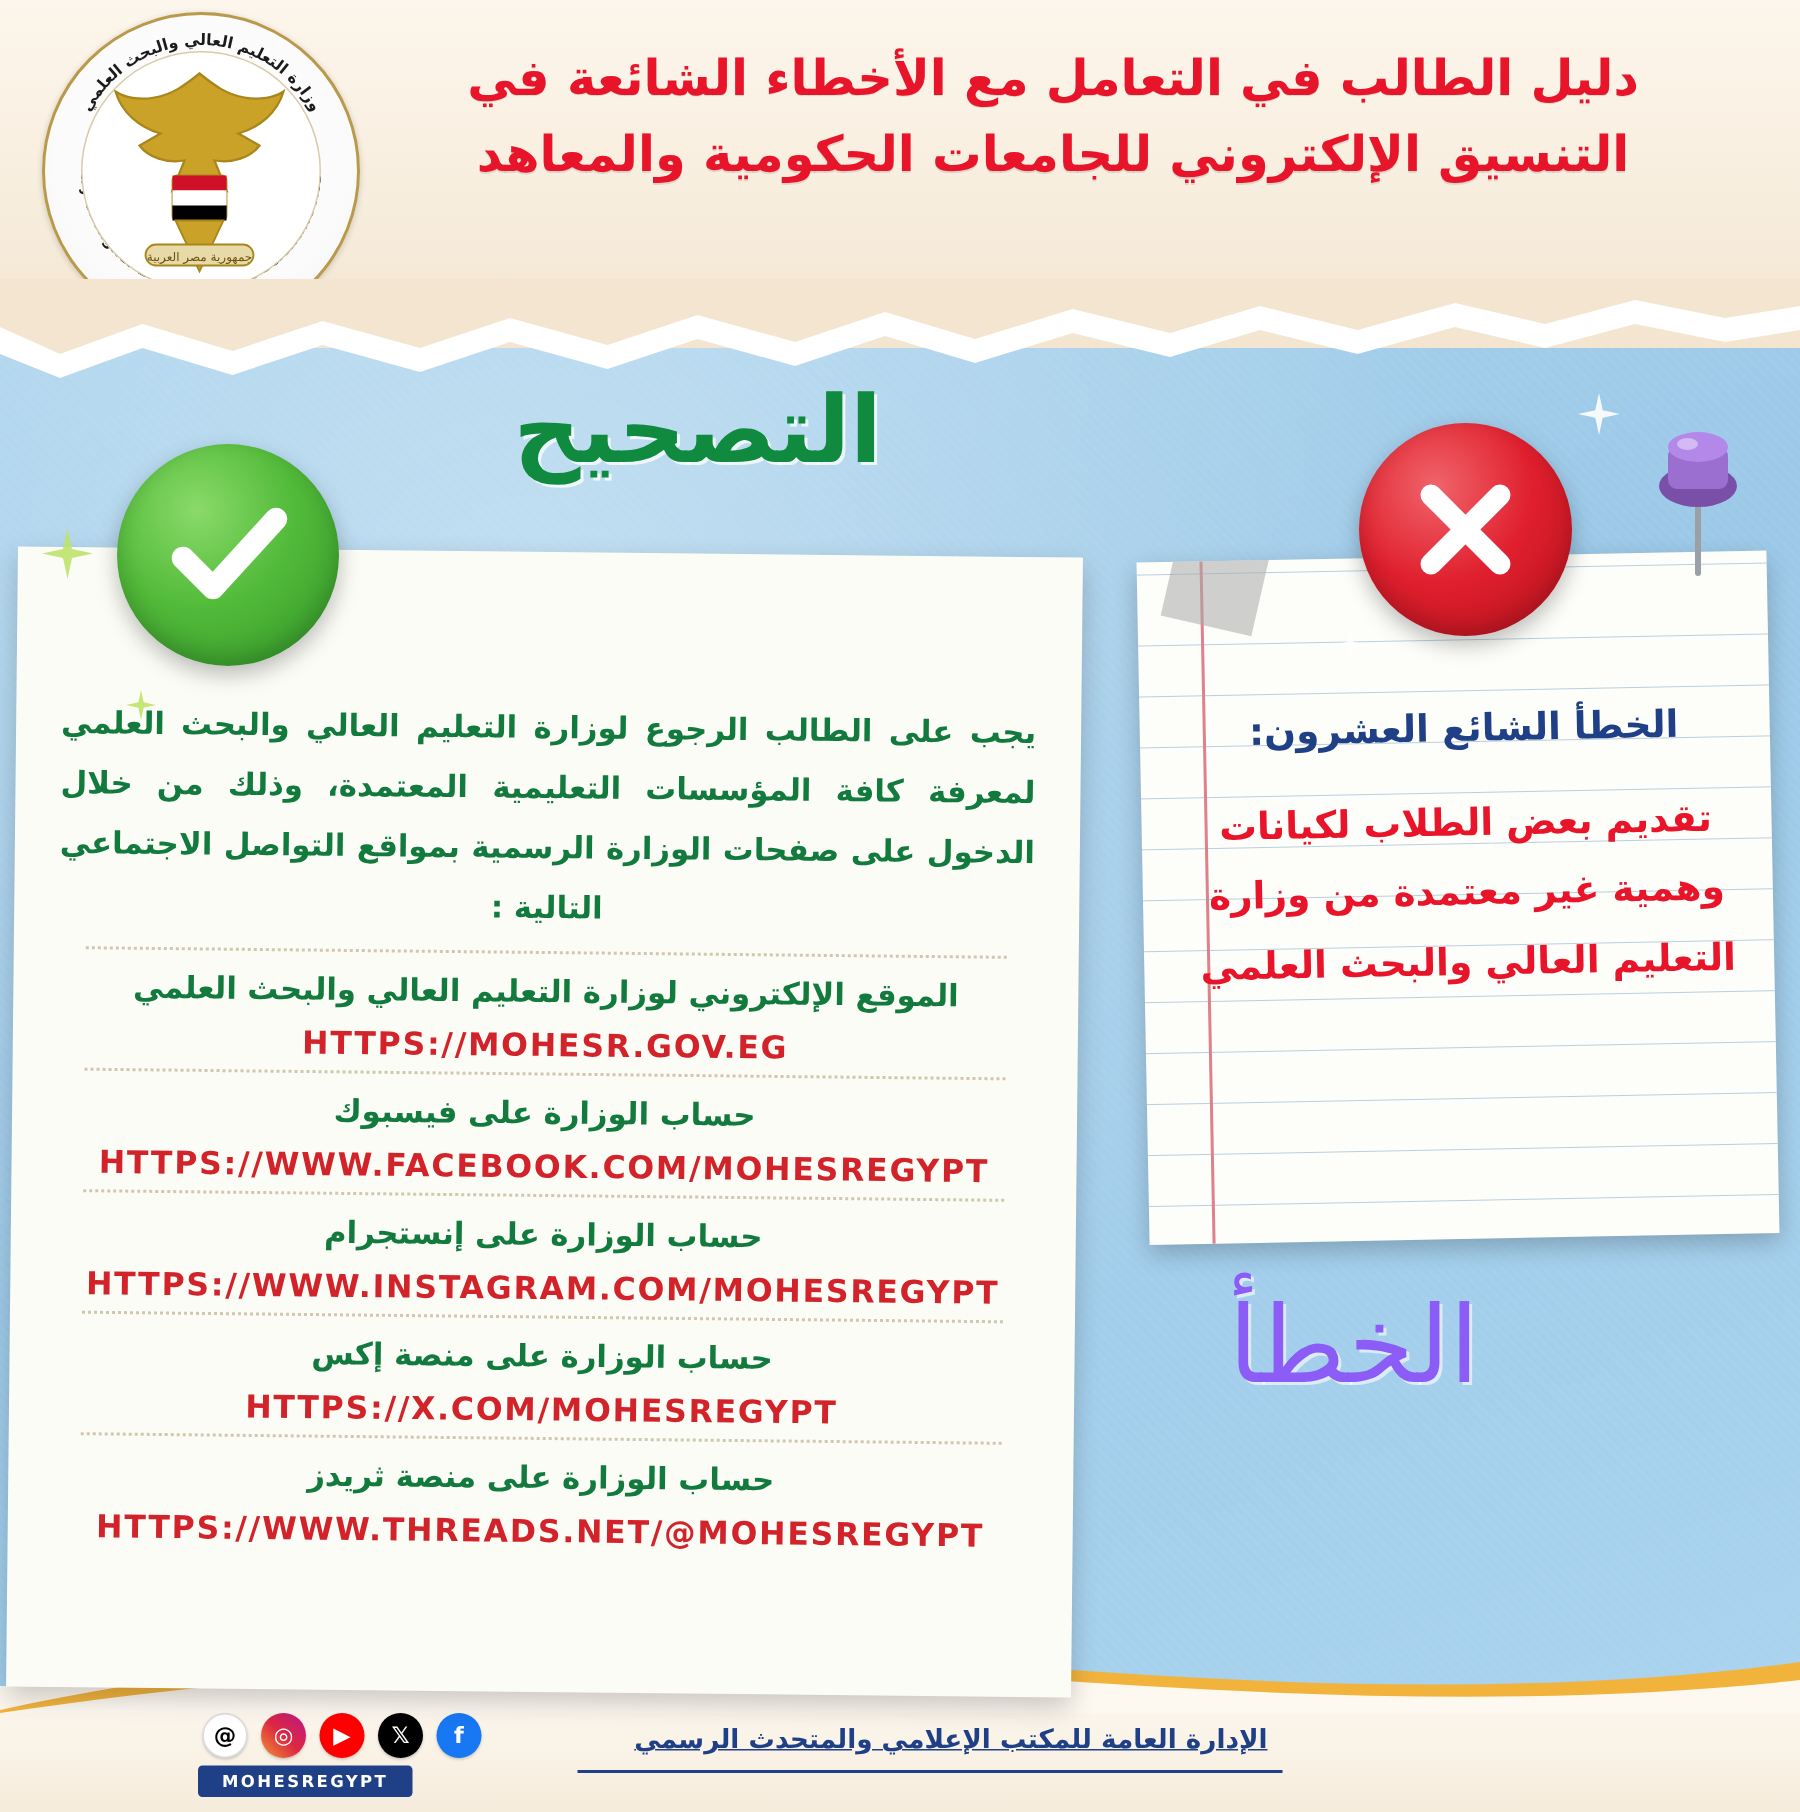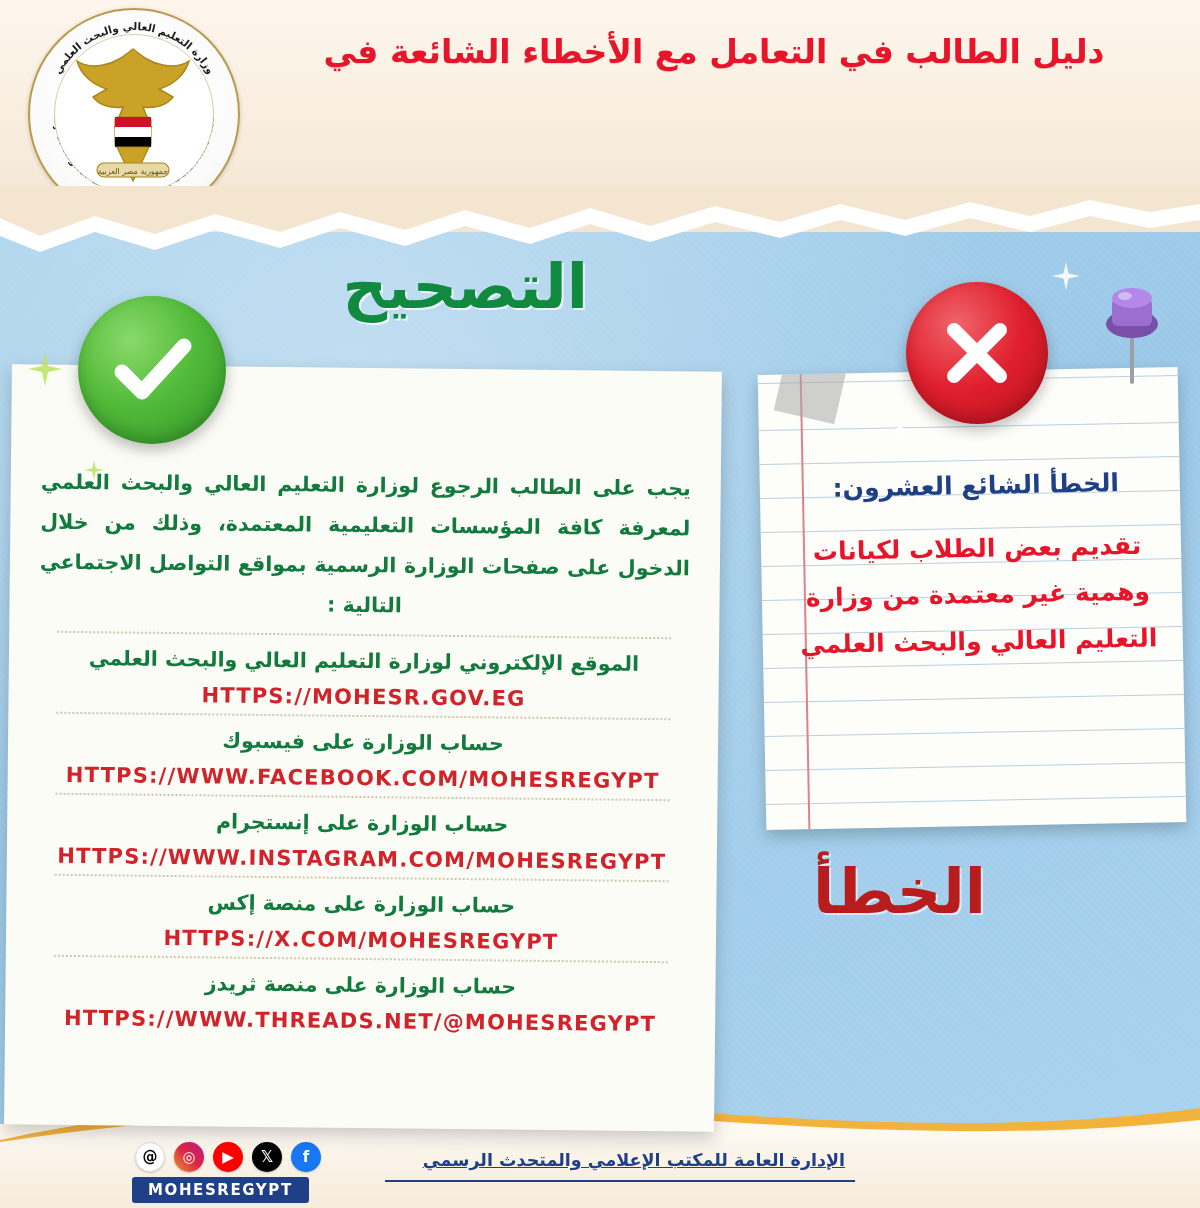--- a/index.html
+++ b/index.html
@@ -17,21 +17,21 @@
   }
 
   
   .header {
     position: absolute; left: 0; top: 0;
     width: 1200px; height: 232px;
     background: linear-gradient(180deg,#fdf6ec 0%, #f7eddd 60%, #f3e5cf 100%);
   }
   .header-title {
     position: absolute;
-    right: 36px; top: 26px;
+    right: 48px; top: 26px;
     width: 900px;
     text-align: center;
     color: #e8142a;
     font-weight: bold;
     font-size: 33px;
     line-height: 1.55;
     letter-spacing: 0px;
     text-shadow: 0 1px 0 rgba(0,0,0,0.10);
   }
   .header-title span { display: block; white-space: nowrap; }
@@ -115,21 +115,21 @@
   }
   .sicon {
     width: 30px; height: 30px; border-radius: 50%;
     display: flex; align-items: center; justify-content: center;
     color: #fff; font-size: 15px; font-weight: bold;
     box-shadow: 0 1px 2px rgba(0,0,0,.2);
   }
   .handle-box {
     position: absolute; left: 132px; top: 53px;
     background: #1f3f86; color: #fff;
-    font-size: 15px; font-weight: bold;
+    font-size: 11px; font-weight: bold;
     letter-spacing: 1.6px;
     padding: 4px 16px; border-radius: 3px;
     direction: ltr;
   }
 
   
   .note-error {
     position: absolute; right: 18px; top: 371px;
     width: 420px; height: 455px;
     background: #fdfdfa;
@@ -231,38 +231,39 @@
 
   
   .word-correct {
     position: absolute; right: 612px; top: 250px;
     color: #0f8a3f; font-weight: bold; font-size: 62px;
     text-shadow: 2px 2px 0 rgba(255,255,255,0.75);
     z-index: 6; white-space: nowrap;
   }
   .word-error {
     position: absolute; right: 214px; top: 855px;
-    color: #b91c1c; font-weight: bold; font-size: 62px;
+    color: #8b5cf6; font-weight: normal; font-size: 71px;
     text-shadow: 2px 2px 0 rgba(255,255,255,0.6);
     z-index: 6; white-space: nowrap;
   }
 
   
   .spark { position: absolute; z-index: 6; color: #ffffff; opacity: .9; }
 </style>
 </head>
 <body>
 
 <div id="poster">
 
   <div class="board"></div>
 
   <div class="header">
     <div class="header-title">
       <span>دليل الطالب في التعامل مع الأخطاء الشائعة في</span>
+      <span>التنسيق الإلكتروني للجامعات الحكومية والمعاهد</span>
     </div>
 
     <div class="logo">
       <div class="logo-ring"></div>
       <svg class="logo-circ-text" viewBox="0 0 212 212">
         <defs>
           <path id="arcTop" d="M 22,106 A 84,84 0 0 1 190,106"></path>
           <path id="arcBot" d="M 26,106 A 80,80 0 0 0 186,106"></path>
         </defs>
         <text><textPath href="#arcTop" startOffset="50%" text-anchor="middle">وزارة التعليم العالي والبحث العلمي</textPath></text>

